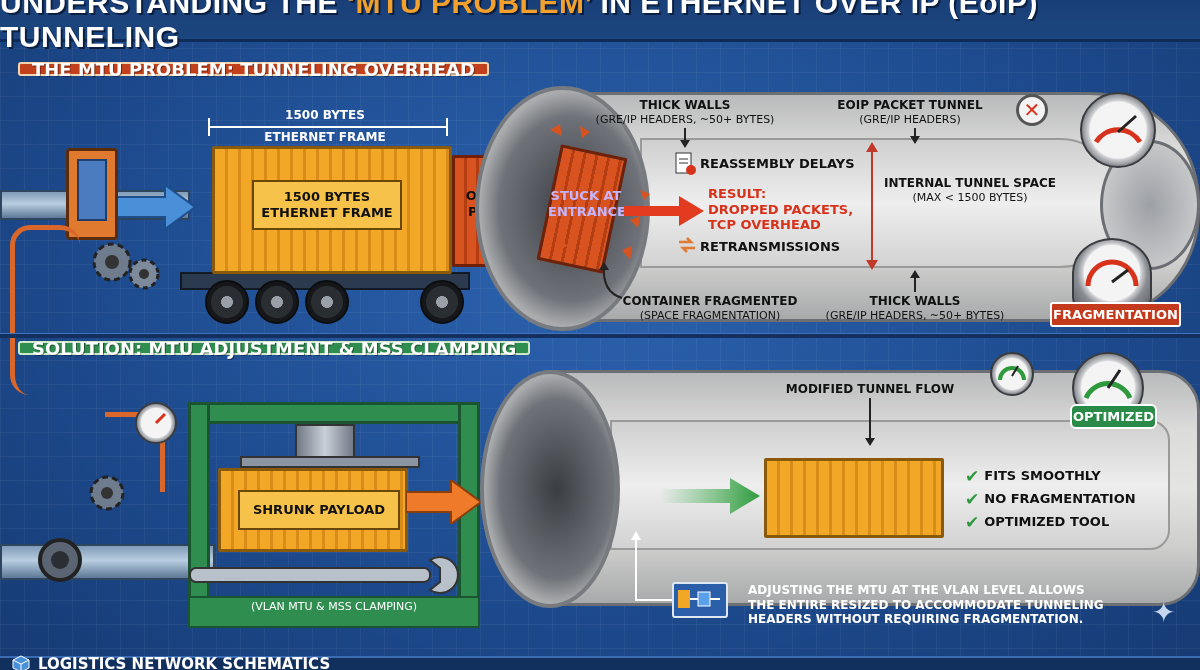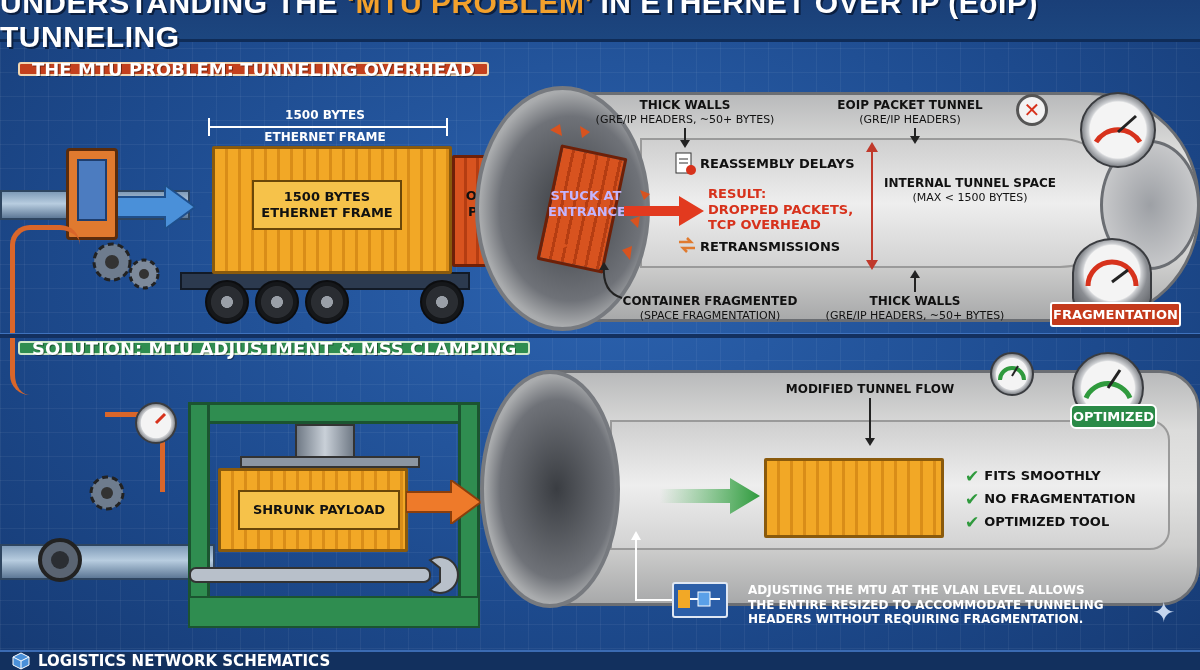--- a/index.html
+++ b/index.html
@@ -128,21 +128,21 @@
   .info-box {
     position: absolute; left: 672px; top: 582px; width: 56px; height: 36px;
     background: #2b5ea8; border: 2px solid #dfe7f3; border-radius: 3px;
   }
   .info-text {
     position: absolute; left: 748px; top: 583px; width: 360px;
     font-weight: bold; font-size: 12px; line-height: 1.22; color: #fff;
   }
 
   .footer {
-    position: absolute; left: 0; bottom: 0; width: 1200px; height: 20px;
+    position: absolute; left: 0; bottom: 0; width: 1200px; height: 14px;
     background: #12305e; border-top: 2px solid #3b6bb3;
     display: flex; align-items: center; padding-left: 12px; gap: 8px;
   }
   .footer-text { font-weight: bold; font-size: 15px; color: #fff; }
 
   .press-frame { position: absolute; background: #2f8d50; border: 3px solid #1b5430; }
   .pipe { position: absolute; background: linear-gradient(#7f9bb8, #b8cde0 45%, #5d7896); border: 2px solid #2e4560; }
   .pipe-orange { position: absolute; border: 5px solid #d9662a; border-radius: 20px; }
 
   .wheel { position: absolute; width: 44px; height: 44px; border-radius: 50%;
@@ -335,20 +335,21 @@
 <div class="label-plate" style="left:230px;top:490px;width:162px;height:40px;font-size:12px;margin-left:8px;">
   <div style="font-size:13px;">SHRUNK PAYLOAD</div>
 </div>
 
 <svg class="abs" style="left:180px;top:556px;" width="300" height="40">
   <rect x="10" y="12" width="240" height="14" rx="6" fill="#b8c0ca" stroke="#333" stroke-width="2"></rect>
   <path d="M250,4 a18,18 0 1 1 0,30 l10,-8 v-14 z" fill="#b8c0ca" stroke="#333" stroke-width="2"></path>
 </svg>
 
 <div class="abs" style="left:188px;top:596px;width:292px;height:32px;background:#2f8d50;border:2px solid #1b5430;text-align:center;font-size:11px;line-height:1.25;color:#fff;padding-top:2px;">
+  <div>(VLAN MTU &amp; MSS CLAMPING)</div>
 </div>
 
 <svg class="big-arrow" style="left:406px;top:480px;" width="75" height="44">
   <polygon points="0,12 45,12 45,0 75,22 45,44 45,32 0,32" fill="#ee7a2a" stroke="#8a3e0c" stroke-width="2"></polygon>
 </svg>
 
 <div class="tunnel" style="left:545px;top:370px;width:655px;height:236px;border-radius:0 40px 40px 0;"></div>
 <div class="tunnel-inner" style="left:610px;top:420px;width:560px;height:130px;border-radius:0 20px 20px 0;"></div>
 <div class="mouth" style="left:480px;top:370px;width:140px;height:238px;"></div>
 

